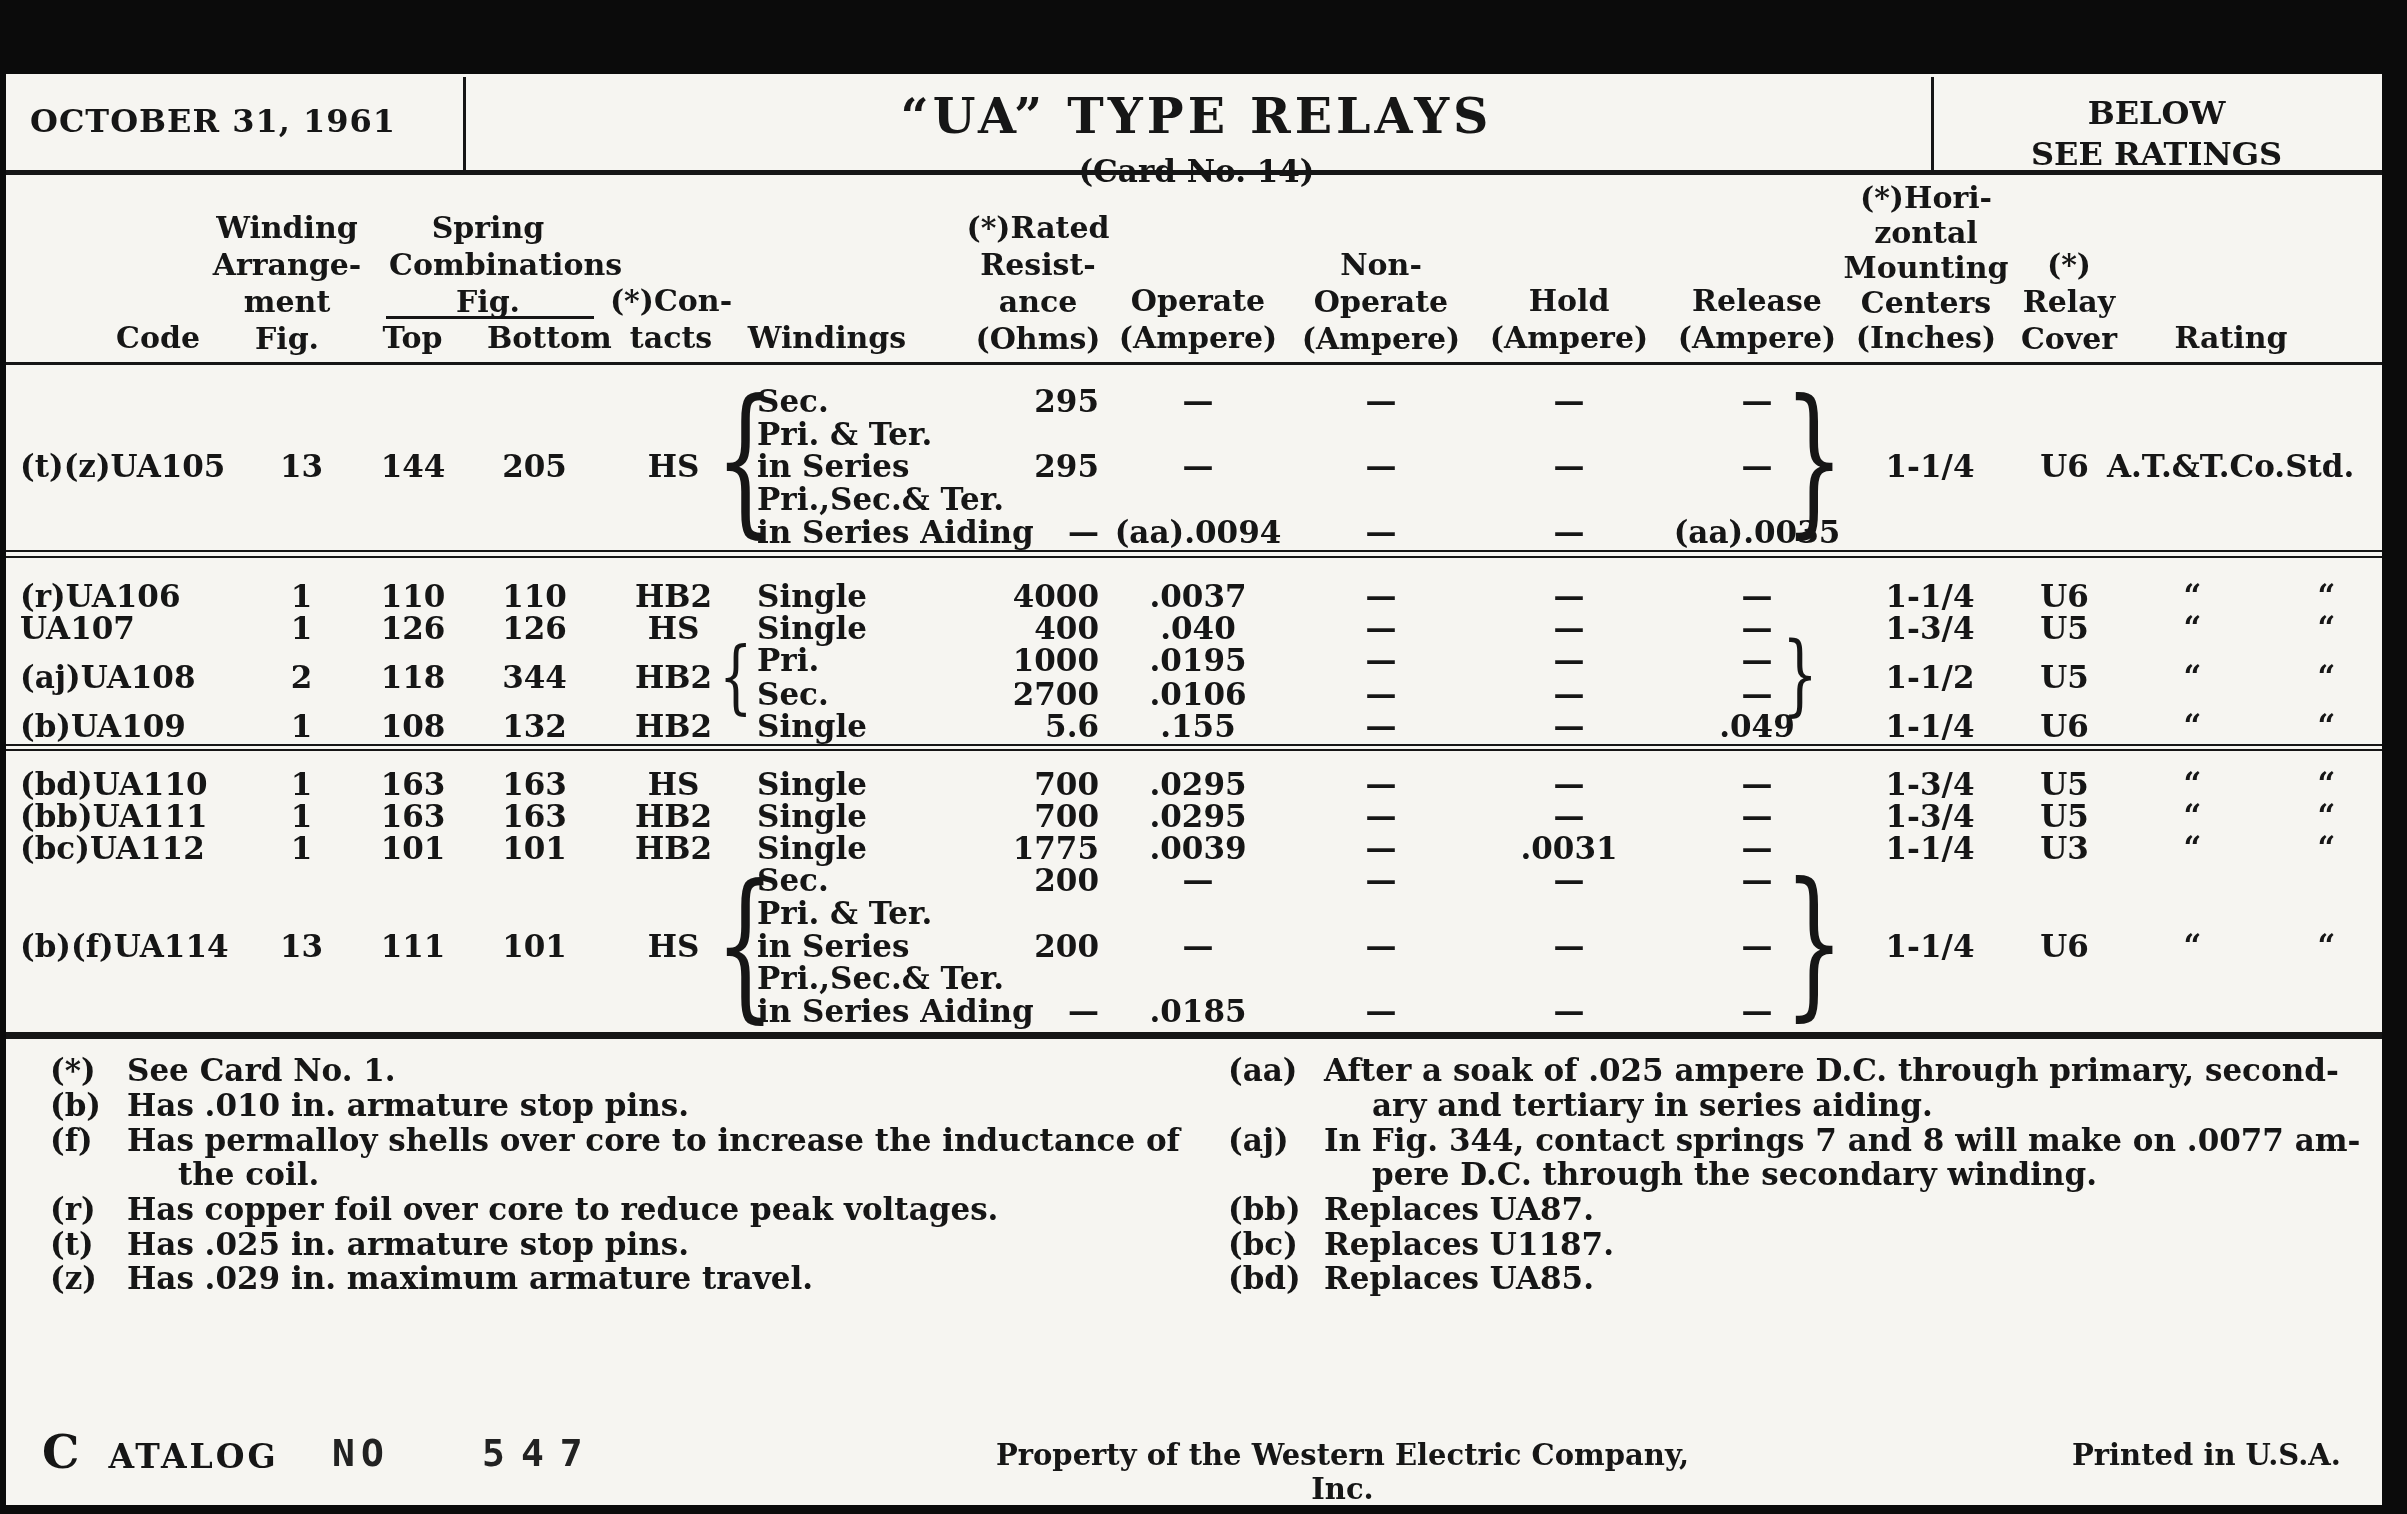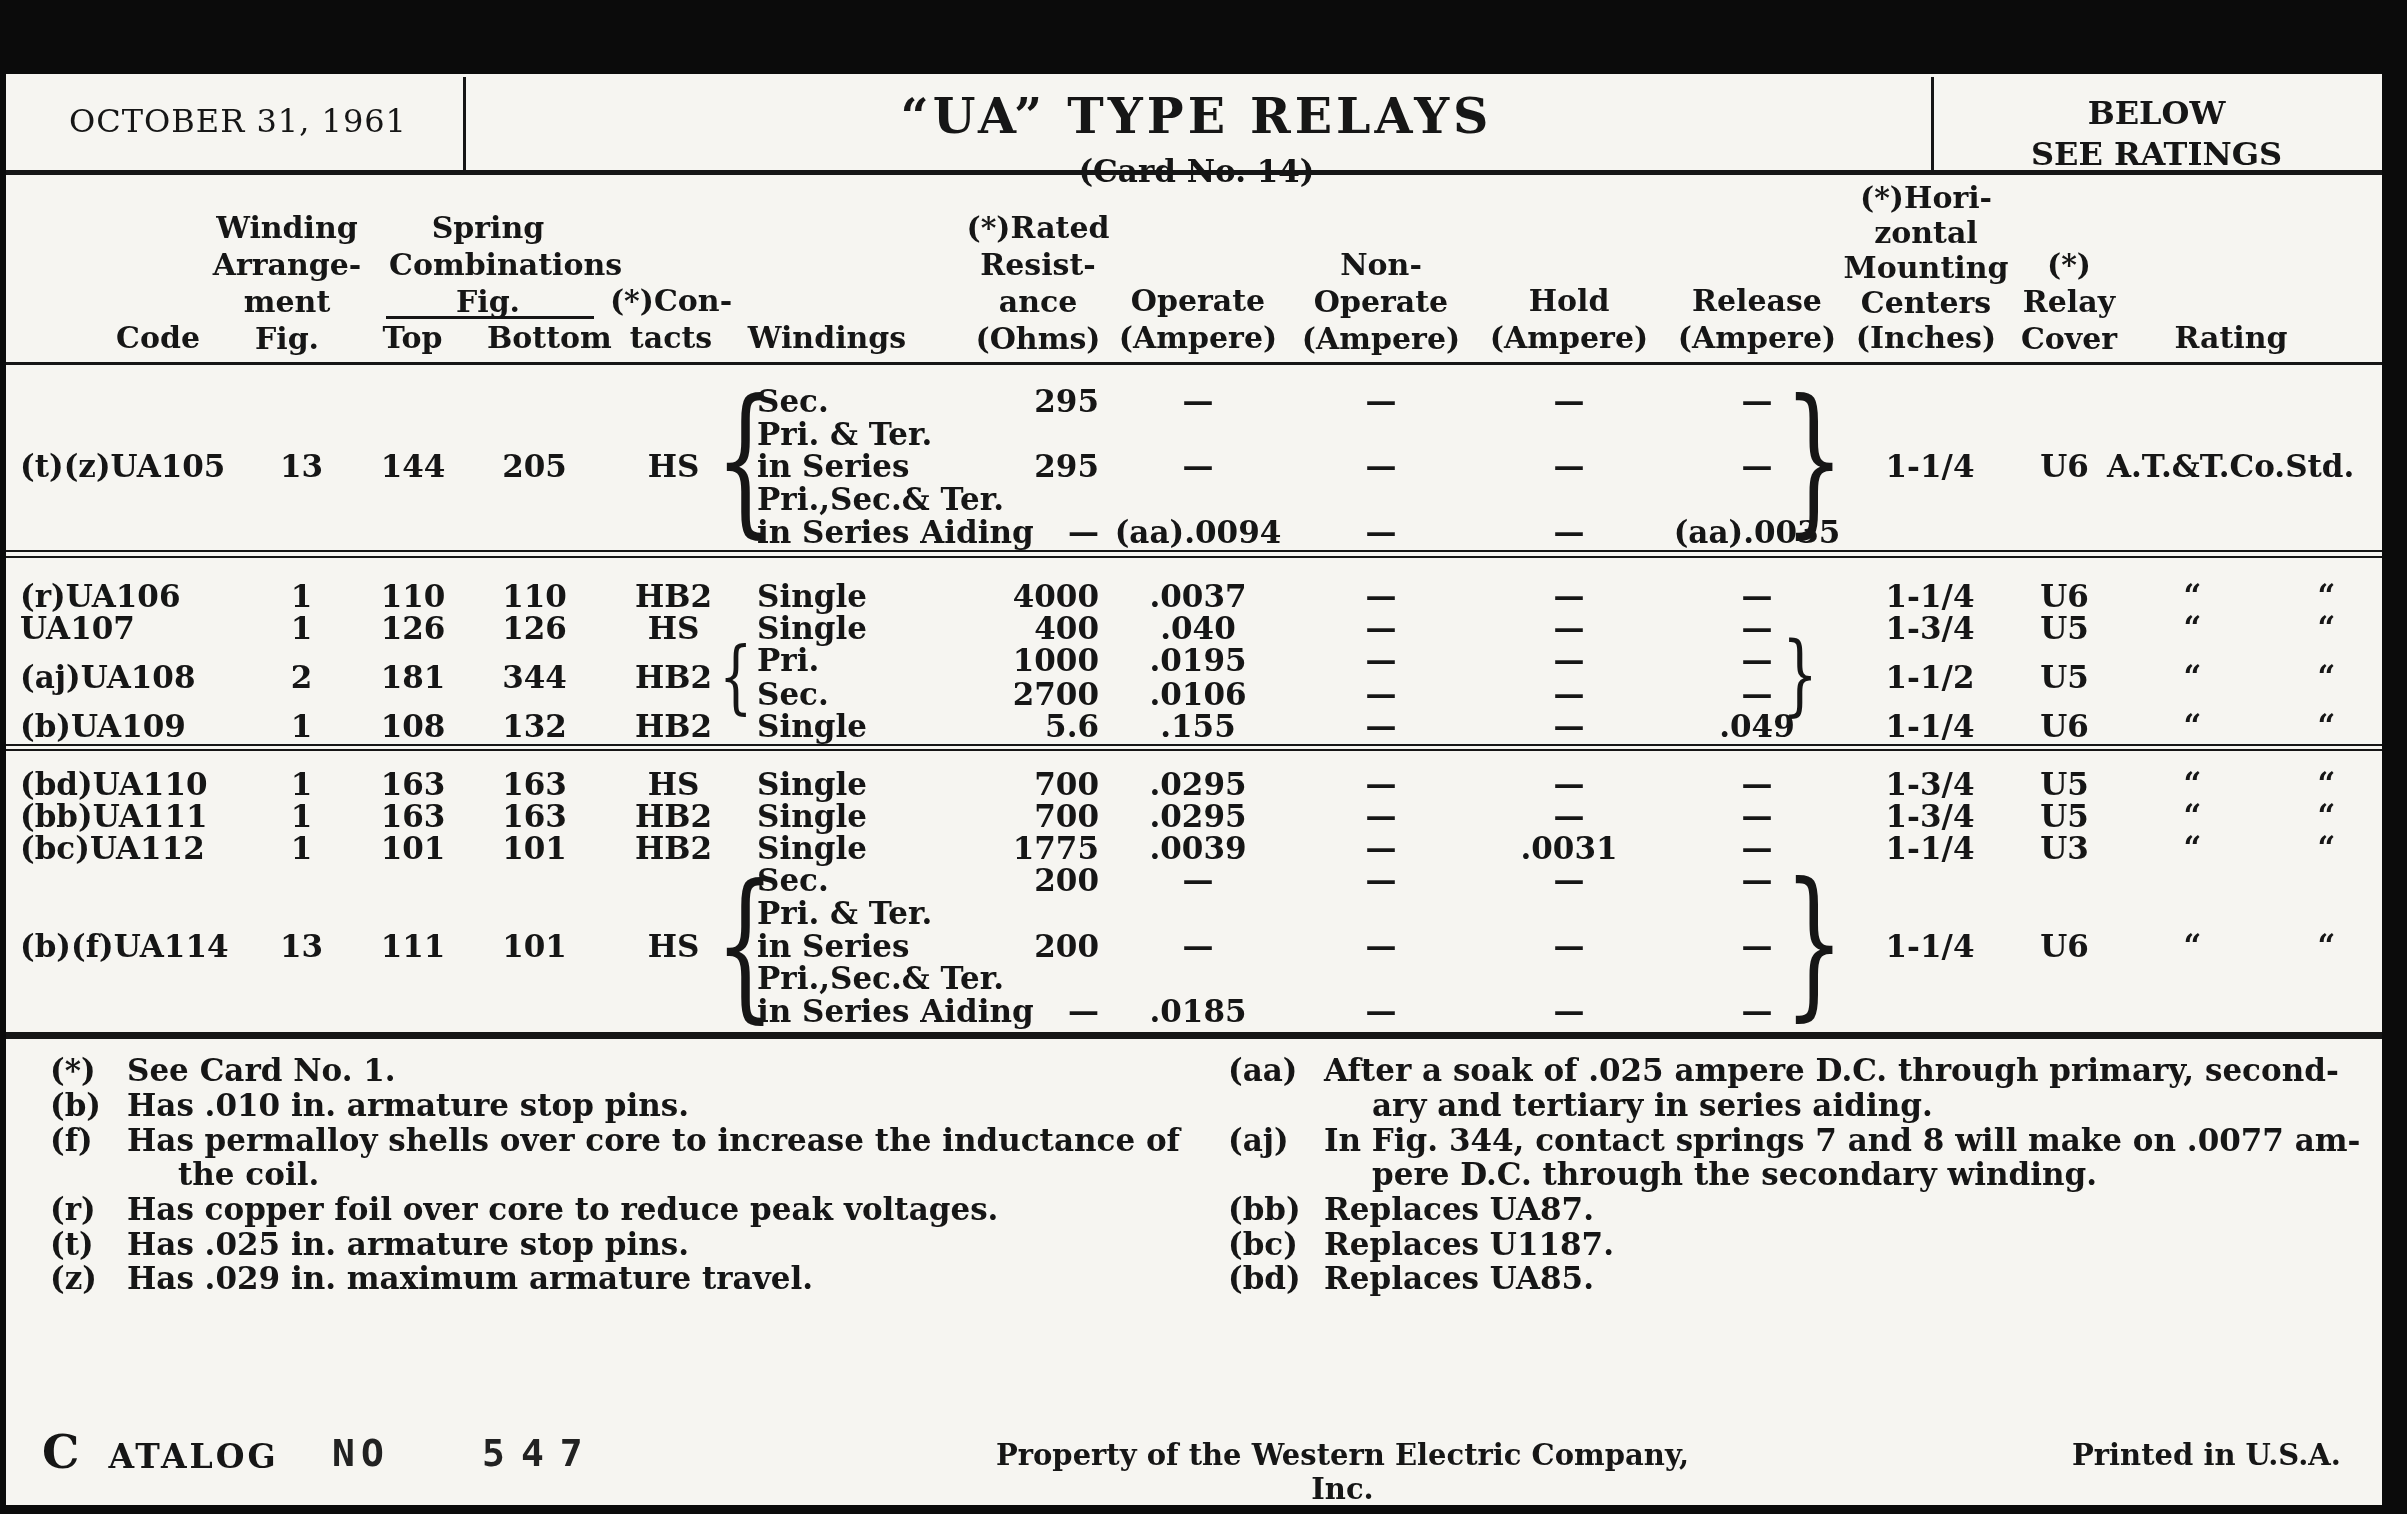--- a/index.html
+++ b/index.html
@@ -2,22 +2,22 @@
 <html><head>
 <meta charset="utf-8">
 <style>
   html,body{margin:0;padding:0;background:#0b0b0b;}
   .page{position:relative;width:2408px;height:1515px;background:#0b0b0b;overflow:hidden;
         font-family:"DejaVu Serif", "Liberation Serif", serif;color:#161616;}
   .card{position:absolute;left:6px;top:74px;width:2376px;height:1431px;background:#f6f5f1;}
   .hl{position:absolute;background:#161616;}
   .vl{position:absolute;background:#161616;}
   
-  .date{position:absolute;left:30px;top:102px;width:416px;text-align:center;
-        font-size:32px;font-weight:400;letter-spacing:1px;}
+  .date{position:absolute;left:30px;top:102px;width:416px;
+        font-size:32px;font-weight:700;letter-spacing:1px;}
   .titleblock{position:absolute;left:465px;top:87px;width:1463px;text-align:center;}
   .title{font-size:49px;font-weight:700;letter-spacing:4px;}
   .subtitle{font-size:31px;font-weight:700;margin-top:8px;}
   .ratings{position:absolute;left:1933px;top:93px;width:447px;text-align:center;
         font-size:32px;font-weight:700;line-height:41px;}
   
   .ch{position:absolute;text-align:center;font-size:30px;font-weight:700;line-height:37px;white-space:nowrap;}
   
   .line{position:absolute;left:0;width:2408px;height:34px;}
   .cell{position:absolute;top:0;font-size:31px;font-weight:700;line-height:34px;white-space:nowrap;}
@@ -215,21 +215,21 @@
     <span class="cell c-win">Pri.</span>
     <span class="cell c-res">1000</span>
     <span class="cell c-op">.0195</span>
     <span class="cell c-non">—</span>
     <span class="cell c-hold">—</span>
     <span class="cell c-rel">—</span>
   </div>
   <div class="line" style="top:660px;">
     <span class="cell c-code">(aj)UA108</span>
     <span class="cell c-fig">2</span>
-    <span class="cell c-top">181</span>
+    <span class="cell c-top">118</span>
     <span class="cell c-bot">344</span>
     <span class="cell c-con">HB2</span>
     <span class="cell c-cen">1-1/2</span>
     <span class="cell c-cov">U5</span>
     <span class="cell c-d1">“</span>
     <span class="cell c-d2">“</span>
   </div>
   <div class="line" style="top:677px;">
     <span class="cell c-win">Sec.</span>
     <span class="cell c-res">2700</span>

